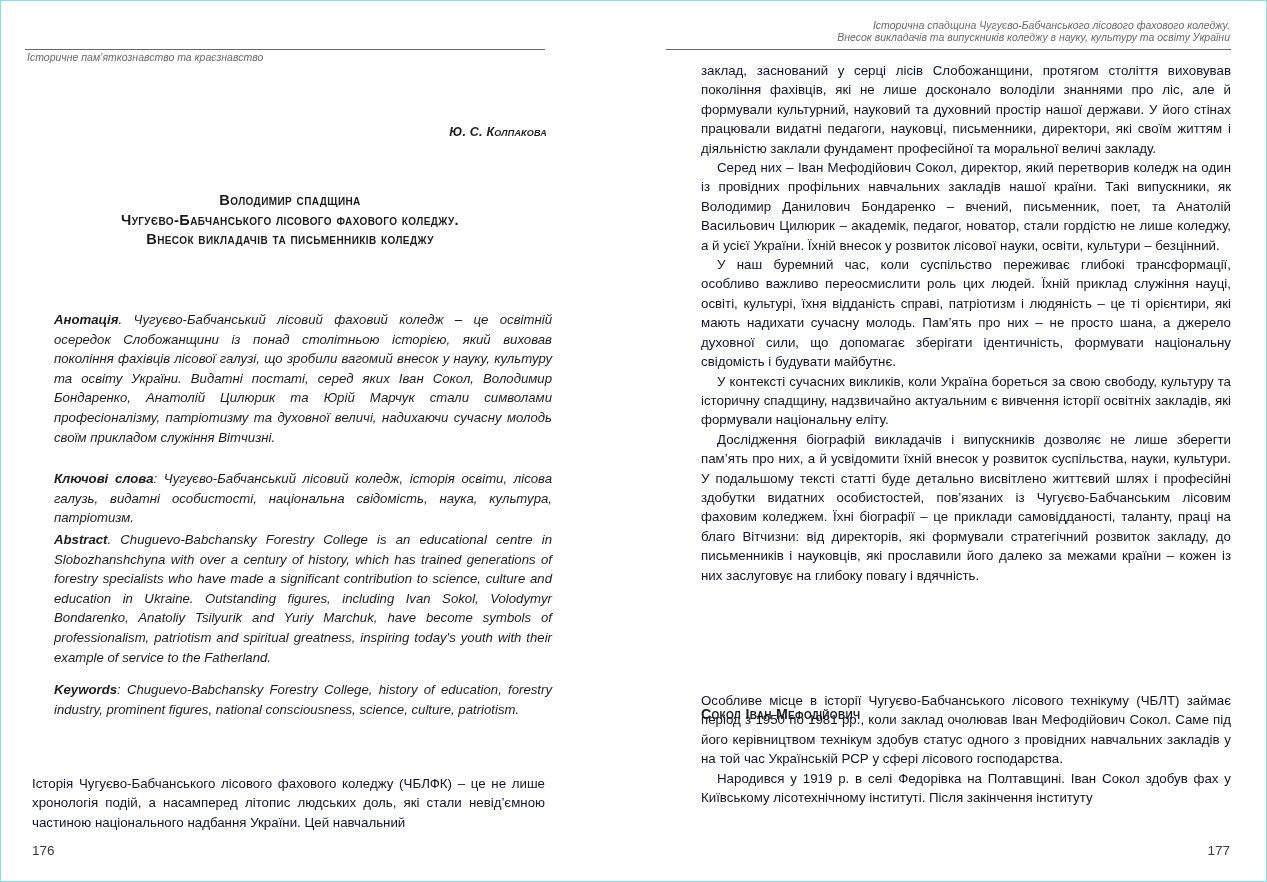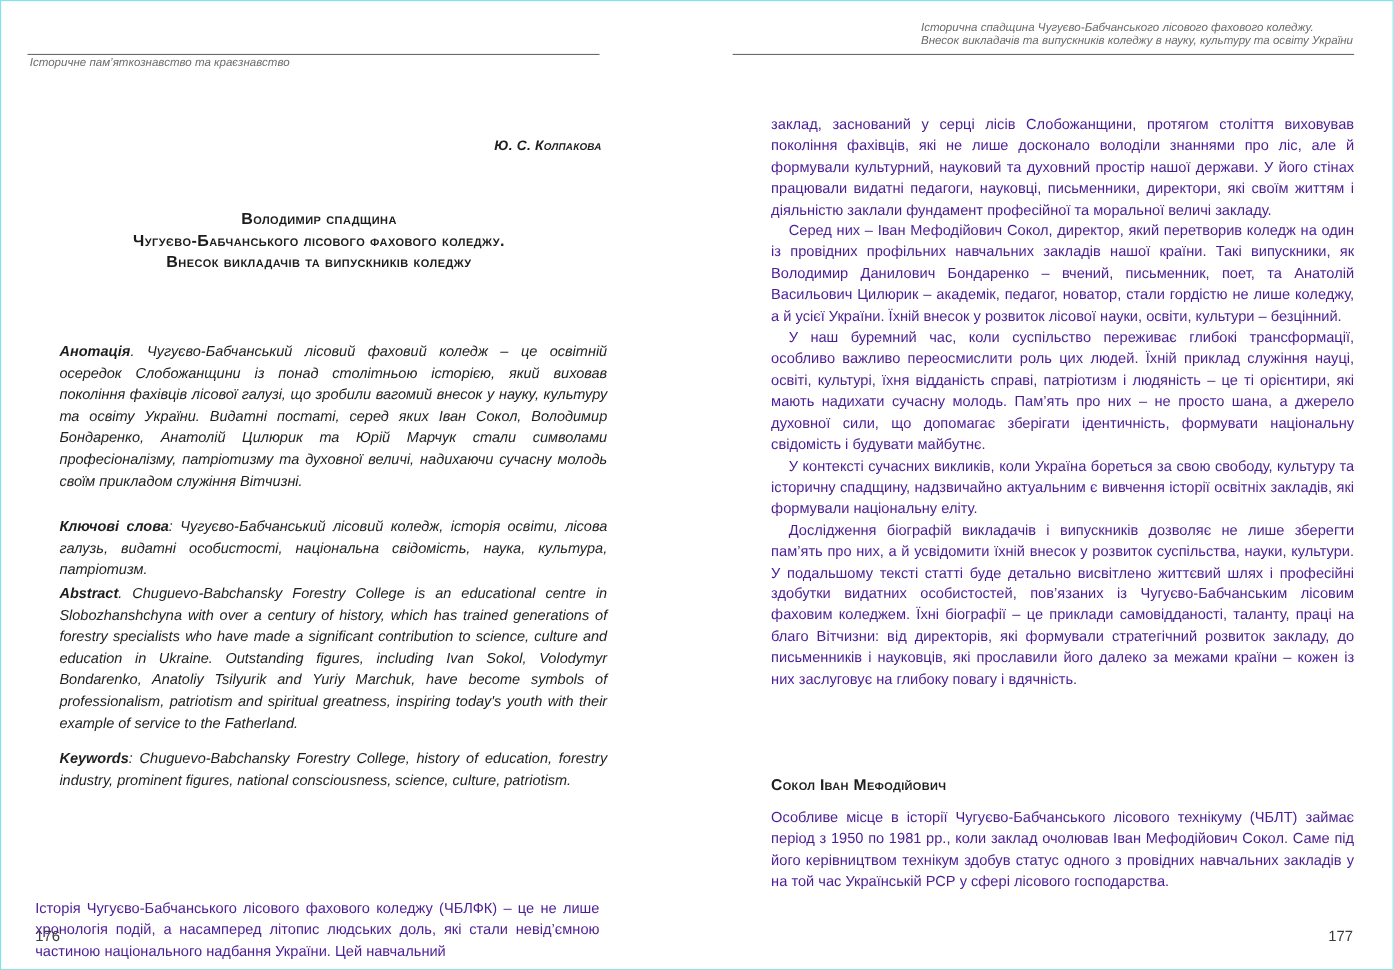--- a/index.html
+++ b/index.html
@@ -4,38 +4,38 @@
 <style>
   html, body { margin: 0; padding: 0; background: #ffffff; }
   body { width: 1267px; height: 882px; overflow: hidden; position: relative; font-family: "Liberation Sans", sans-serif; color: #1e1e1e; }
   .frame { position: absolute; left: 0; top: 0; width: 1265px; height: 880px; border: 1px solid #7fe3ea; box-sizing: content-box; }
   .page { position: absolute; top: 0; height: 882px; }
   .page.left { left: 0; width: 633px; }
   .page.right { left: 633px; width: 634px; }
 
   .running-head { position: absolute; font-style: italic; font-size: 10.5px; color: #6b6b6b; line-height: 12px; }
   .left .running-head { left: 27px; top: 51px; }
-  .right .running-head { right: 37px; top: 19px; text-align: left; }
+  .right .running-head { right: 37px; top: 19px; text-align: right; }
   .rule { position: absolute; height: 1px; background: #6a6a6a; }
   .left .rule { left: 25px; width: 520px; top: 49px; }
   .right .rule { left: 33px; width: 565px; top: 49px; }
 
   .author { position: absolute; right: 86px; top: 125px; font-size: 12.5px; font-weight: bold; font-style: italic; font-variant: small-caps; letter-spacing: 0.2px; }
 
   .title { position: absolute; left: 40px; width: 500px; top: 191px; text-align: center; font-weight: bold; font-size: 14.6px; line-height: 19.5px; font-variant: small-caps; letter-spacing: 0.4px; color: #1c1c1c; }
   .title div { white-space: nowrap; }
 
   .abstract-block { position: absolute; left: 54px; width: 498px; font-style: italic; font-size: 13.2px; line-height: 19.6px; text-align: justify; }
   .abstract-block .lbl { font-weight: bold; }
   .ab1 { top: 310px; }
   .ab2 { top: 469px; }
   .ab3 { top: 530px; }
   .ab4 { top: 680px; }
 
-  .body-text { position: absolute; font-size: 13.3px; line-height: 19.4px; text-align: justify; color: #4c1d95; margin-top: 42px; }
+  .body-text { position: absolute; font-size: 13.3px; line-height: 19.4px; text-align: justify; color: #0f172a; }
   .left .body-text { left: 32px; width: 513px; top: 774px; }
   .right .body-text { left: 68px; width: 530px; }
   .para { margin: 0; }
   .para.indent { text-indent: 16px; }
   .rb1 { top: 61px; }
   .heading { position: absolute; left: 68px; top: 664px; font-weight: bold; font-size: 14.2px; font-variant: small-caps; letter-spacing: 0.3px; margin-top: 42px; }
   .rb2 { top: 691px; }
 
   .folio { position: absolute; font-size: 13.5px; color: #3a3a3a; top: 843px; }
   .left .folio { left: 32px; }
@@ -48,21 +48,21 @@
 
 <div class="page left">
   <div class="running-head">Історичне пам’яткознавство та краєзнавство</div>
   <div class="rule"></div>
 
   <div class="author">Ю. С. Колпакова</div>
 
   <div class="title">
     <div>Володимир спадщина</div>
     <div>Чугуєво-Бабчанського лісового фахового коледжу.</div>
-    <div>Внесок викладачів та випускників коледжу</div>
+    <div>Внесок викладачів та письменників коледжу</div>
   </div>
 
   <div class="abstract-block ab1">
     <span class="lbl">Анотація</span><span>. Чугуєво-Бабчанський лісовий фаховий коледж – це освітній осередок Слобожанщини із понад столітньою історією, який виховав покоління фахівців лісової галузі, що зробили вагомий внесок у науку, культуру та освіту України. Видатні постаті, серед яких Іван Сокол, Володимир Бондаренко, Анатолій Цилюрик та Юрій Марчук стали символами професіоналізму, патріотизму та духовної величі, надихаючи сучасну молодь своїм прикладом служіння Вітчизні.</span>
   </div>
 
   <div class="abstract-block ab2">
     <span class="lbl">Ключові слова</span><span>: Чугуєво-Бабчанський лісовий коледж, історія освіти, лісова галузь, видатні особистості, національна свідомість, наука, культура, патріотизм.</span>
   </div>
 
@@ -91,16 +91,17 @@
     <p class="para indent">Серед них – Іван Мефодійович Сокол, директор, який перетворив коледж на один із провідних профільних навчальних закладів нашої країни. Такі випускники, як Володимир Данилович Бондаренко – вчений, письменник, поет, та Анатолій Васильович Цилюрик – академік, педагог, новатор, стали гордістю не лише коледжу, а й усієї України. Їхній внесок у розвиток лісової науки, освіти, культури – безцінний.</p>
     <p class="para indent">У наш буремний час, коли суспільство переживає глибокі трансформації, особливо важливо переосмислити роль цих людей. Їхній приклад служіння науці, освіті, культурі, їхня відданість справі, патріотизм і людяність – це ті орієнтири, які мають надихати сучасну молодь. Пам’ять про них – не просто шана, а джерело духовної сили, що допомагає зберігати ідентичність, формувати національну свідомість і будувати майбутнє.</p>
     <p class="para indent">У контексті сучасних викликів, коли Україна бореться за свою свободу, культуру та історичну спадщину, надзвичайно актуальним є вивчення історії освітніх закладів, які формували національну еліту.</p>
     <p class="para indent">Дослідження біографій викладачів і випускників дозволяє не лише зберегти пам’ять про них, а й усвідомити їхній внесок у розвиток суспільства, науки, культури. У подальшому тексті статті буде детально висвітлено життєвий шлях і професійні здобутки видатних особистостей, пов’язаних із Чугуєво-Бабчанським лісовим фаховим коледжем. Їхні біографії – це приклади самовідданості, таланту, праці на благо Вітчизни: від директорів, які формували стратегічний розвиток закладу, до письменників і науковців, які прославили його далеко за межами країни – кожен із них заслуговує на глибоку повагу і вдячність.</p>
   </div>
 
   <div class="heading">Сокол Іван Мефодійович</div>
 
   <div class="body-text rb2">
     <p class="para">Особливе місце в історії Чугуєво-Бабчанського лісового технікуму (ЧБЛТ) займає період з 1950 по 1981 рр., коли заклад очолював Іван Мефодійович Сокол. Саме під його керівництвом технікум здобув статус одного з провідних навчальних закладів у на той час Українській РСР у сфері лісового господарства.</p>
+    <p class="para indent">Народився у 1919 р. в селі Федорівка на Полтавщині. Іван Сокол здобув фах у Київському лісотехнічному інституті. Після закінчення інституту</p>
   </div>
 
   <div class="folio">177</div>
 </div>
 
 </body></html>

